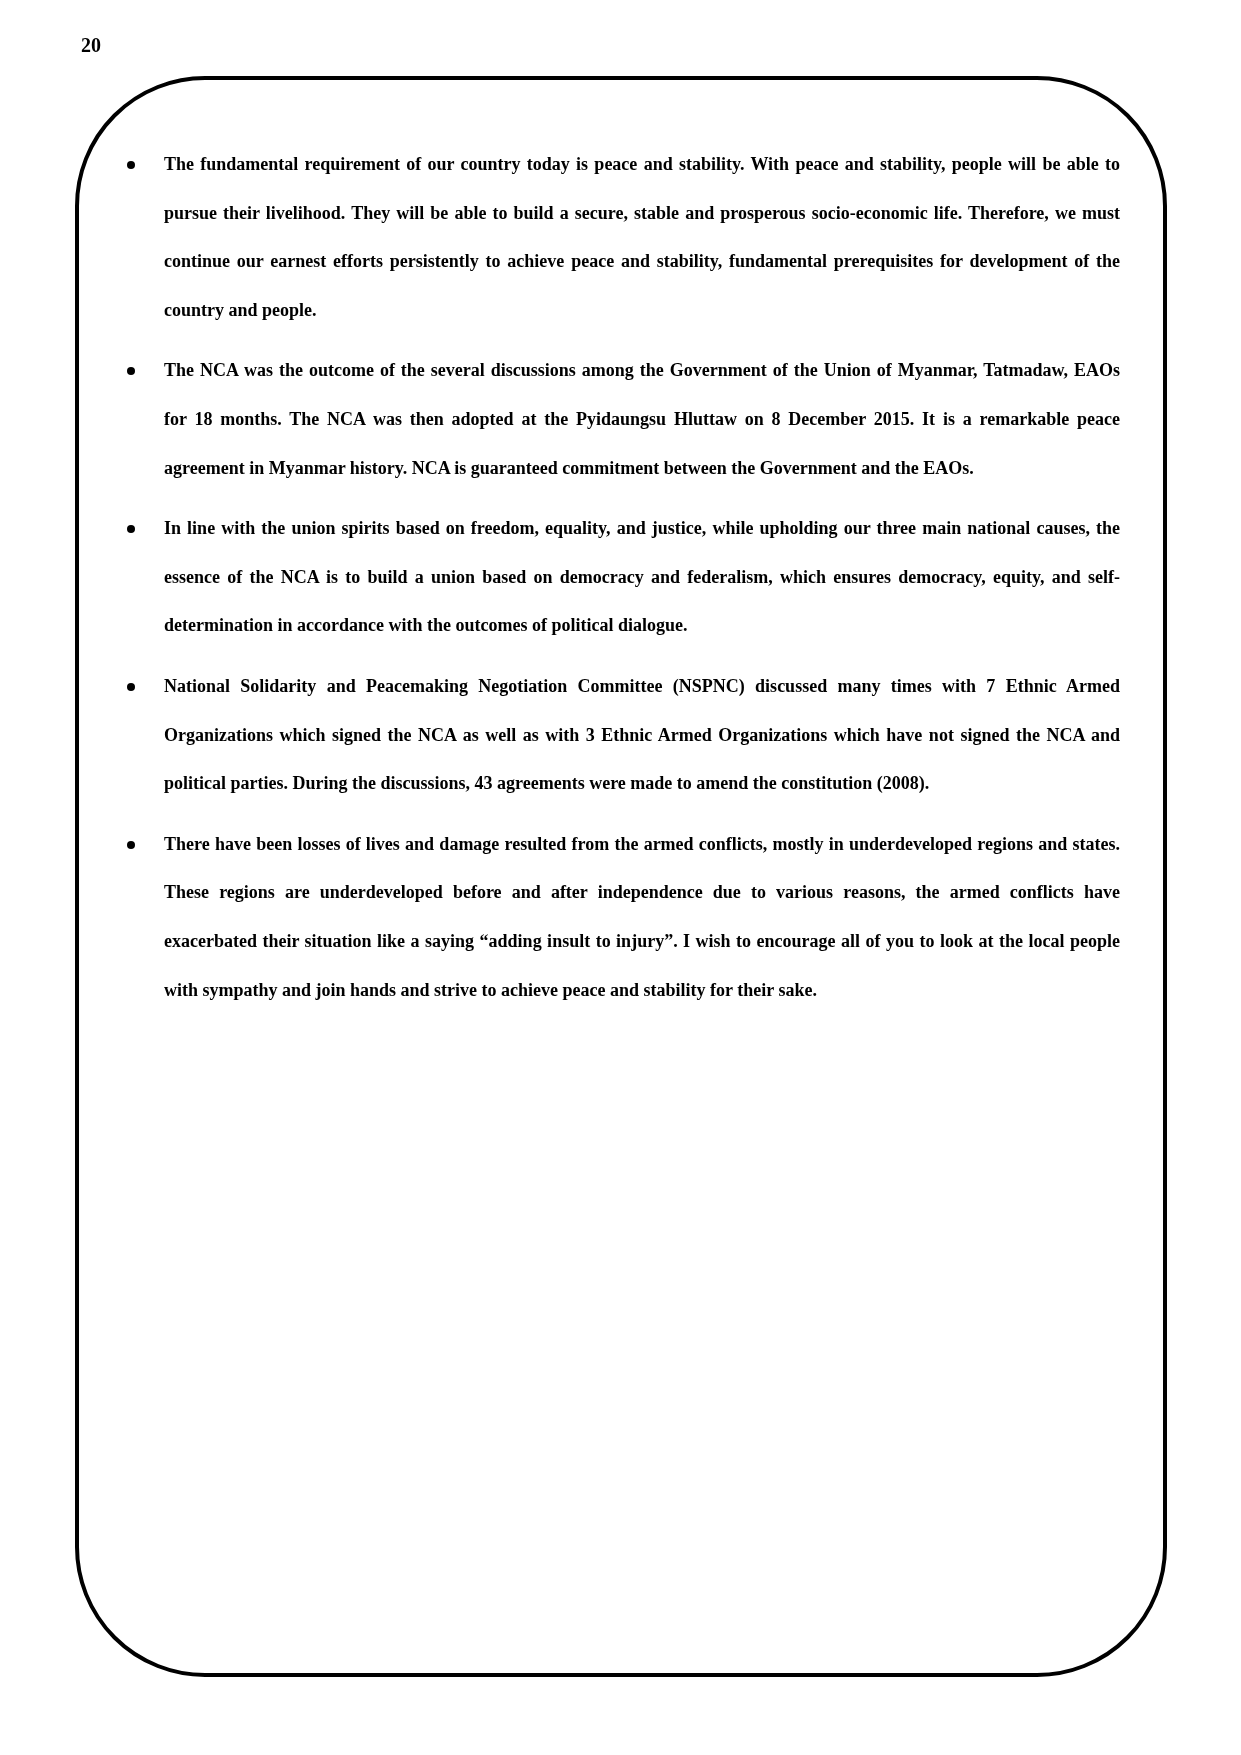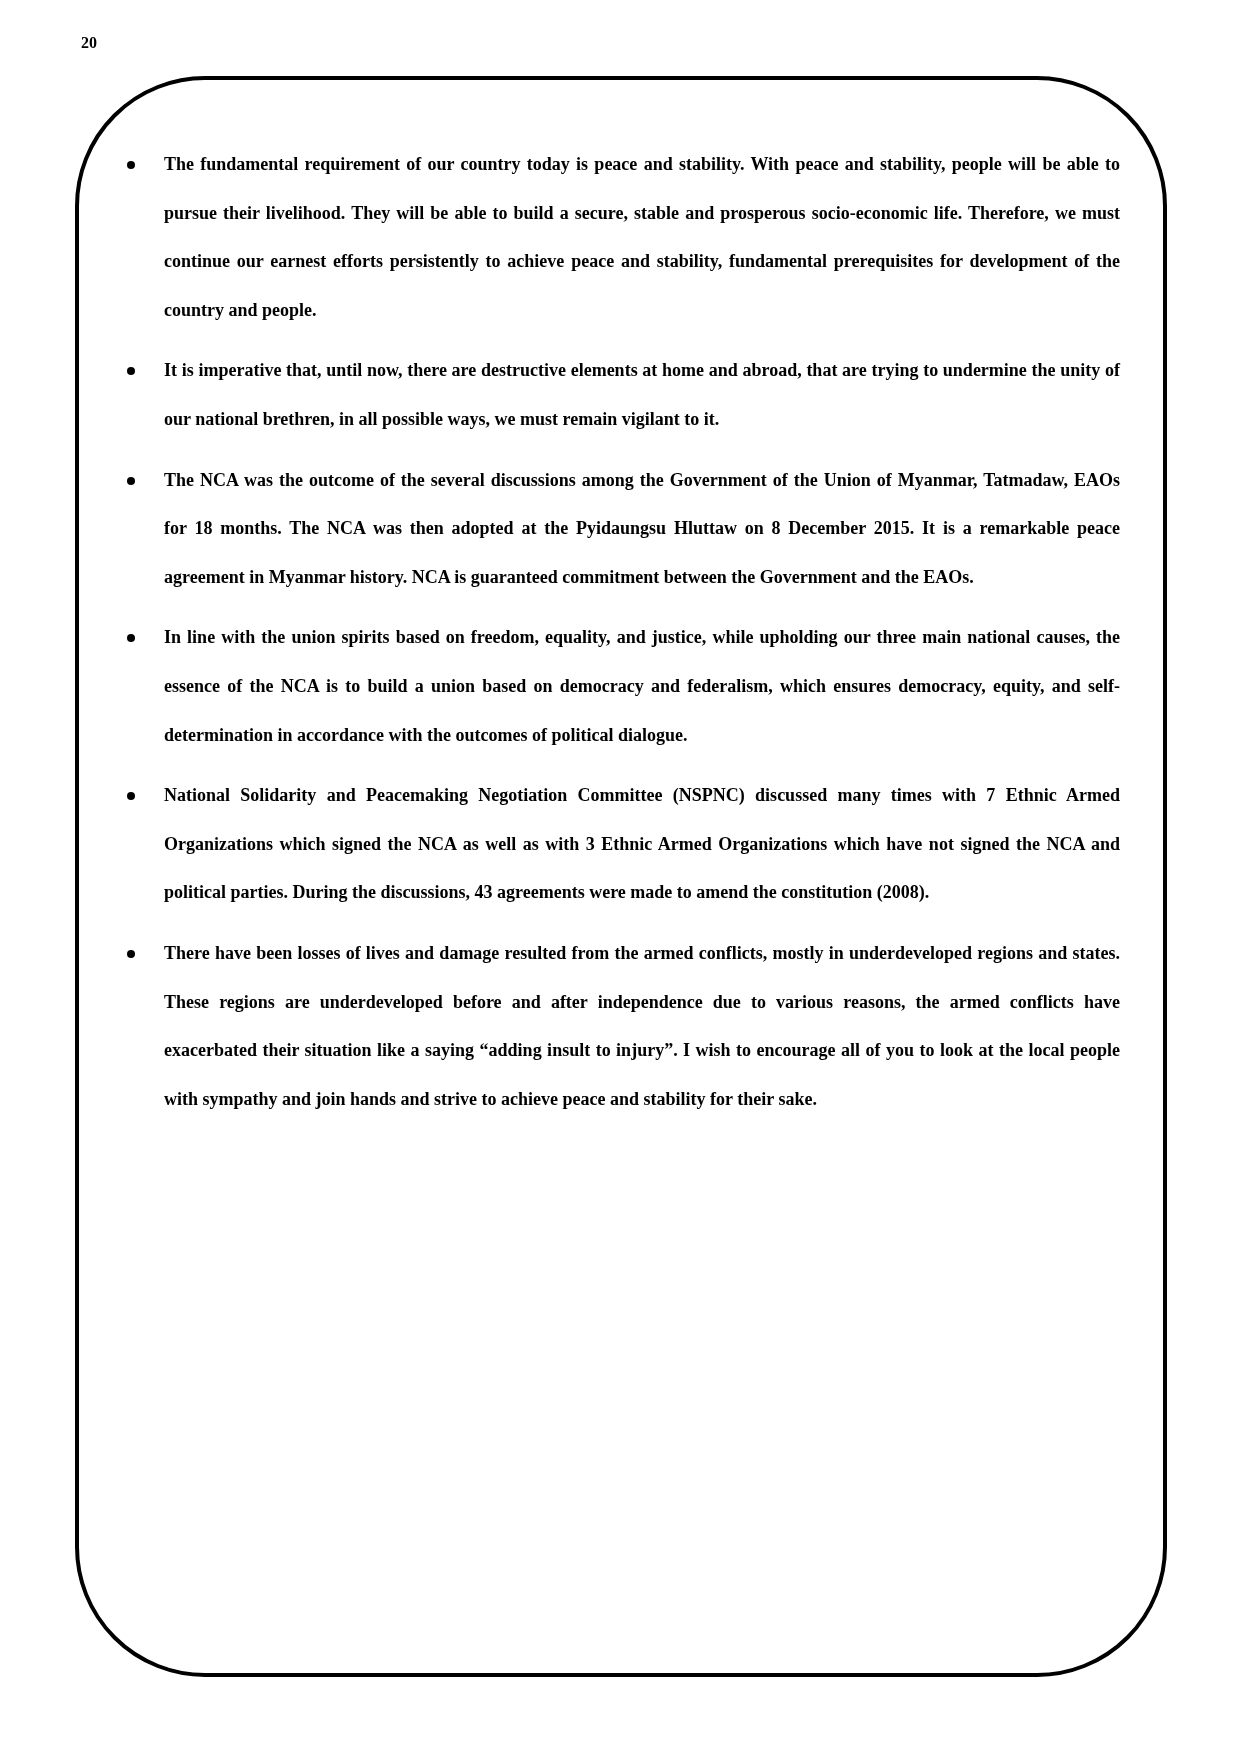--- a/index.html
+++ b/index.html
@@ -12,21 +12,21 @@
     height: 1755px;
     position: relative;
     overflow: hidden;
     font-family: "Liberation Serif", "DejaVu Serif", serif;
     color: #000000;
   }
   .page-number {
     position: absolute;
     left: 81px;
     top: 34px;
-    font-size: 16px;
+    font-size: 20px;
     font-weight: bold;
   }
   .frame {
     position: absolute;
     left: 75px;
     top: 76px;
     width: 1092px;
     height: 1601px;
     box-sizing: border-box;
     border: 4px solid #000000;
@@ -70,24 +70,20 @@
 
 <div class="frame"></div>
 
 <ul class="bullet-list">
   <li class="bullet-item">
     <span class="bullet-dot"></span>
     <span class="bullet-text">The fundamental requirement of our country today is peace and stability. With peace and stability, people will be able to pursue their livelihood. They will be able to build a secure, stable and prosperous socio-economic life. Therefore, we must continue our earnest efforts persistently to achieve peace and stability, fundamental prerequisites for development of the country and people.</span>
   </li>
   <li class="bullet-item">
     <span class="bullet-dot"></span>
-    <span class="bullet-text">It is imperative that, until now, there are destructive elements at home and abroad, that are trying to undermine the unity of our national brethren, in all possible ways, we must remain vigilant to it.</span>
-  </li>
-  <li class="bullet-item">
-    <span class="bullet-dot"></span>
     <span class="bullet-text">The NCA was the outcome of the several discussions among the Government of the Union of Myanmar, Tatmadaw, EAOs for 18 months. The NCA was then adopted at the Pyidaungsu Hluttaw on 8 December 2015. It is a remarkable peace agreement in Myanmar history. NCA is guaranteed commitment between the Government and the EAOs.</span>
   </li>
   <li class="bullet-item">
     <span class="bullet-dot"></span>
     <span class="bullet-text">In line with the union spirits based on freedom, equality, and justice, while upholding our three main national causes, the essence of the NCA is to build a union based on democracy and federalism, which ensures democracy, equity, and self-determination in accordance with the outcomes of political dialogue.</span>
   </li>
   <li class="bullet-item">
     <span class="bullet-dot"></span>
     <span class="bullet-text">National Solidarity and Peacemaking Negotiation Committee (NSPNC) discussed many times with 7 Ethnic Armed Organizations which signed the NCA as well as with 3 Ethnic Armed Organizations which have not signed the NCA and political parties. During the discussions, 43 agreements were made to amend the constitution (2008).</span>
   </li>

